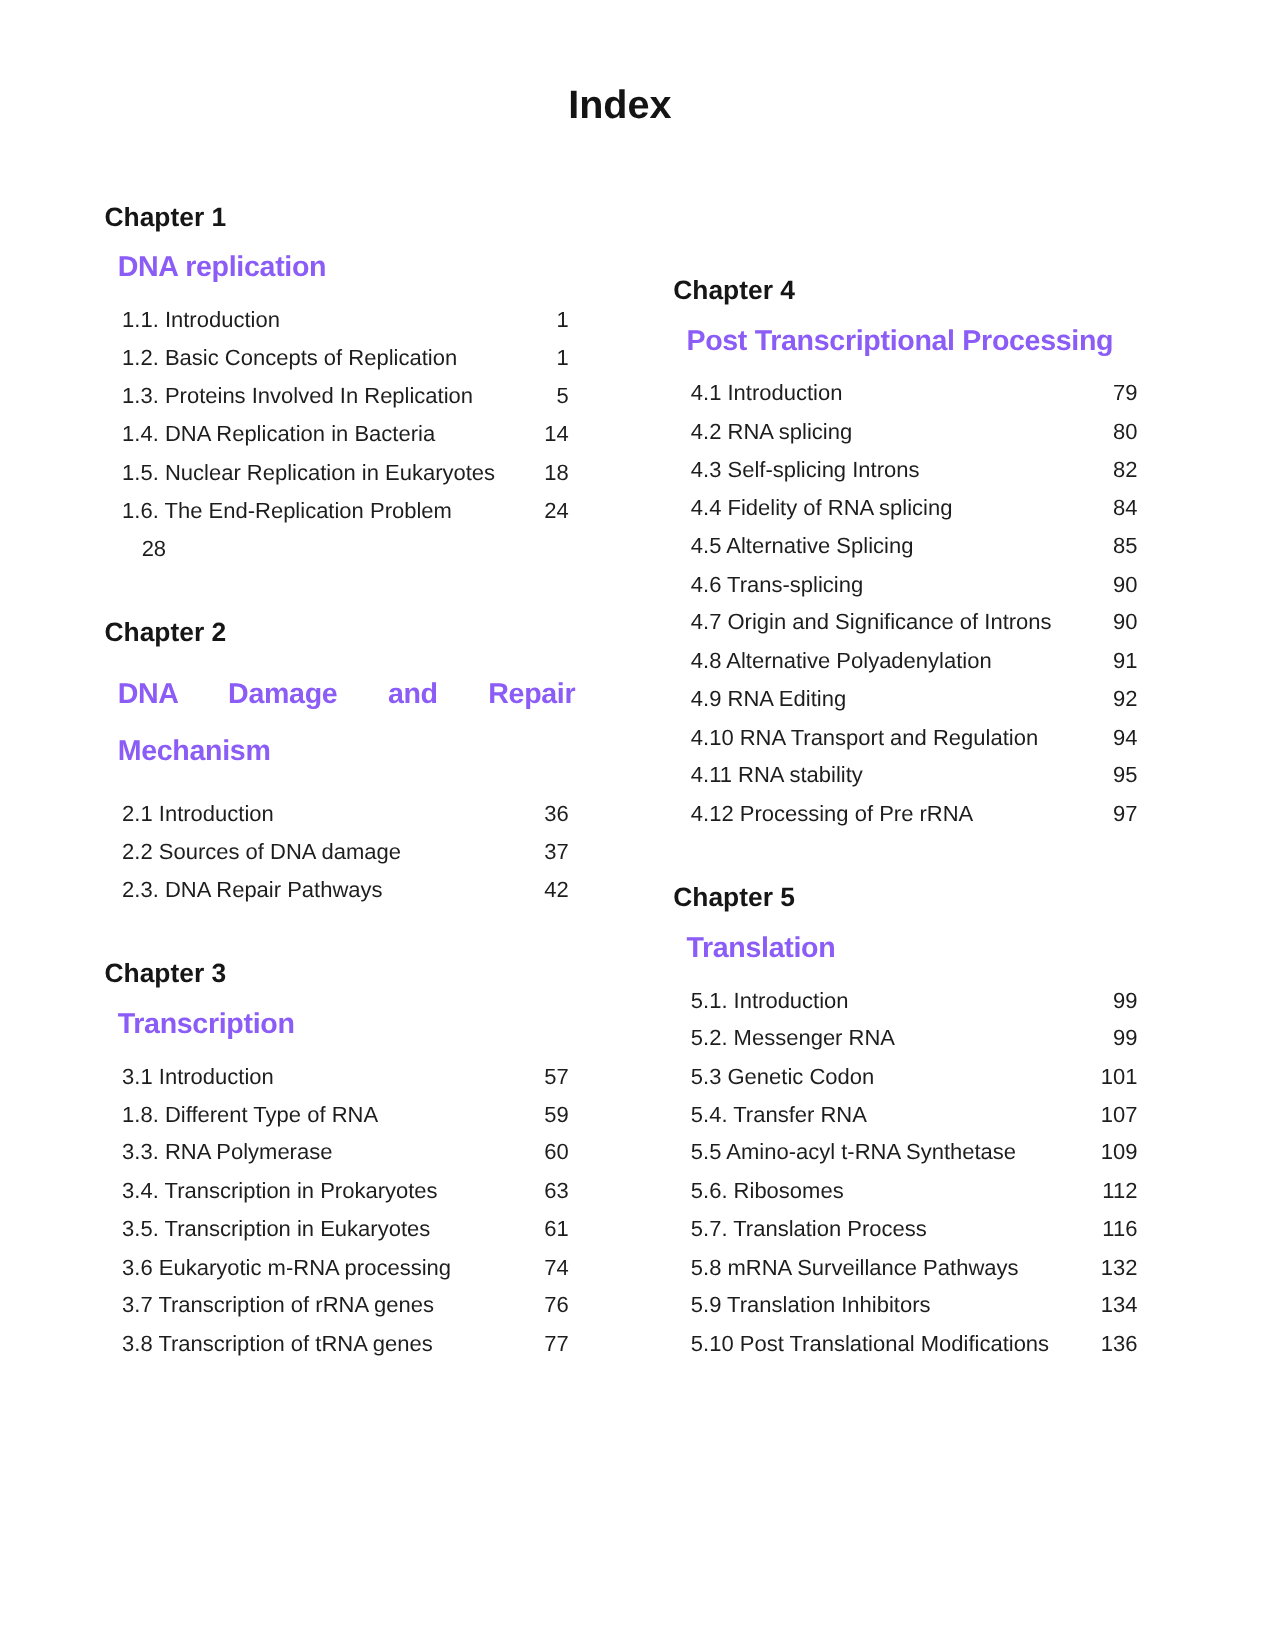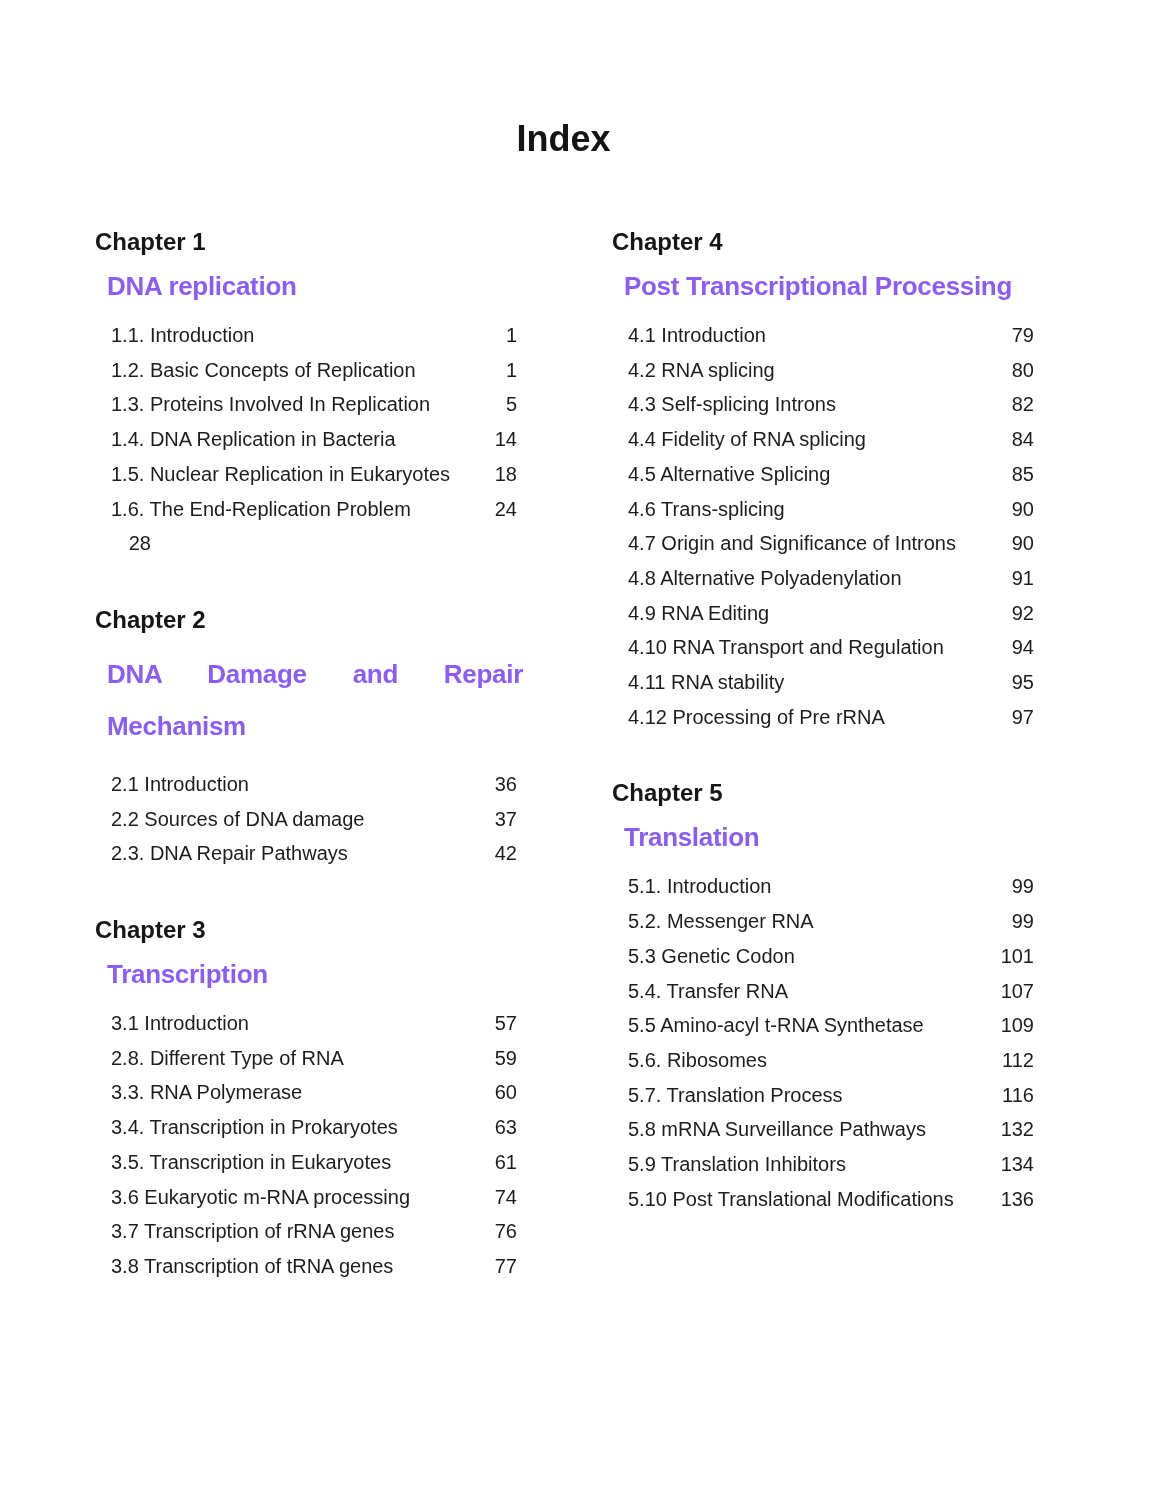--- a/index.html
+++ b/index.html
@@ -12,34 +12,34 @@
     height: 1500px;
     box-sizing: border-box;
     font-family: "Liberation Sans", "DejaVu Sans", sans-serif;
     color: #1d1d1d;
     overflow: hidden;
   }
   .page {
     box-sizing: border-box;
     width: 1145px;
     height: 1500px;
-    padding: 116px 113px 0 95px;
+    padding: 72px 113px 0 95px;
   }
   .doc-title {
     text-align: center;
     font-size: 36px;
     font-weight: 700;
     color: #141414;
     line-height: 45px;
     margin: 0 0 66px 0;
   }
   .columns {
     display: flex;
     gap: 83px;
-    align-items: flex-start;
+    align-items: flex-end;
   }
   .column {
     width: 434px;
     flex: 0 0 434px;
   }
   .toc-section {
     display: block;
     margin: 0 0 44px 0;
   }
   .chapter-label {
@@ -158,21 +158,21 @@
   <section class="toc-section">
     <h2 class="chapter-label">Chapter 3</h2>
     <h3 class="section-title">Transcription</h3>
     <div class="entry-list">
   <div class="entry">
     <span class="entry-title">3.1 Introduction</span>
     <span class="entry-page">57</span>
   </div>
 
   <div class="entry">
-    <span class="entry-title">2.8. Different Type of RNA</span>
+    <span class="entry-title">1.8. Different Type of RNA</span>
     <span class="entry-page">59</span>
   </div>
 
   <div class="entry">
     <span class="entry-title">3.3. RNA Polymerase</span>
     <span class="entry-page">60</span>
   </div>
 
   <div class="entry">
     <span class="entry-title">3.4. Transcription in Prokaryotes</span>

